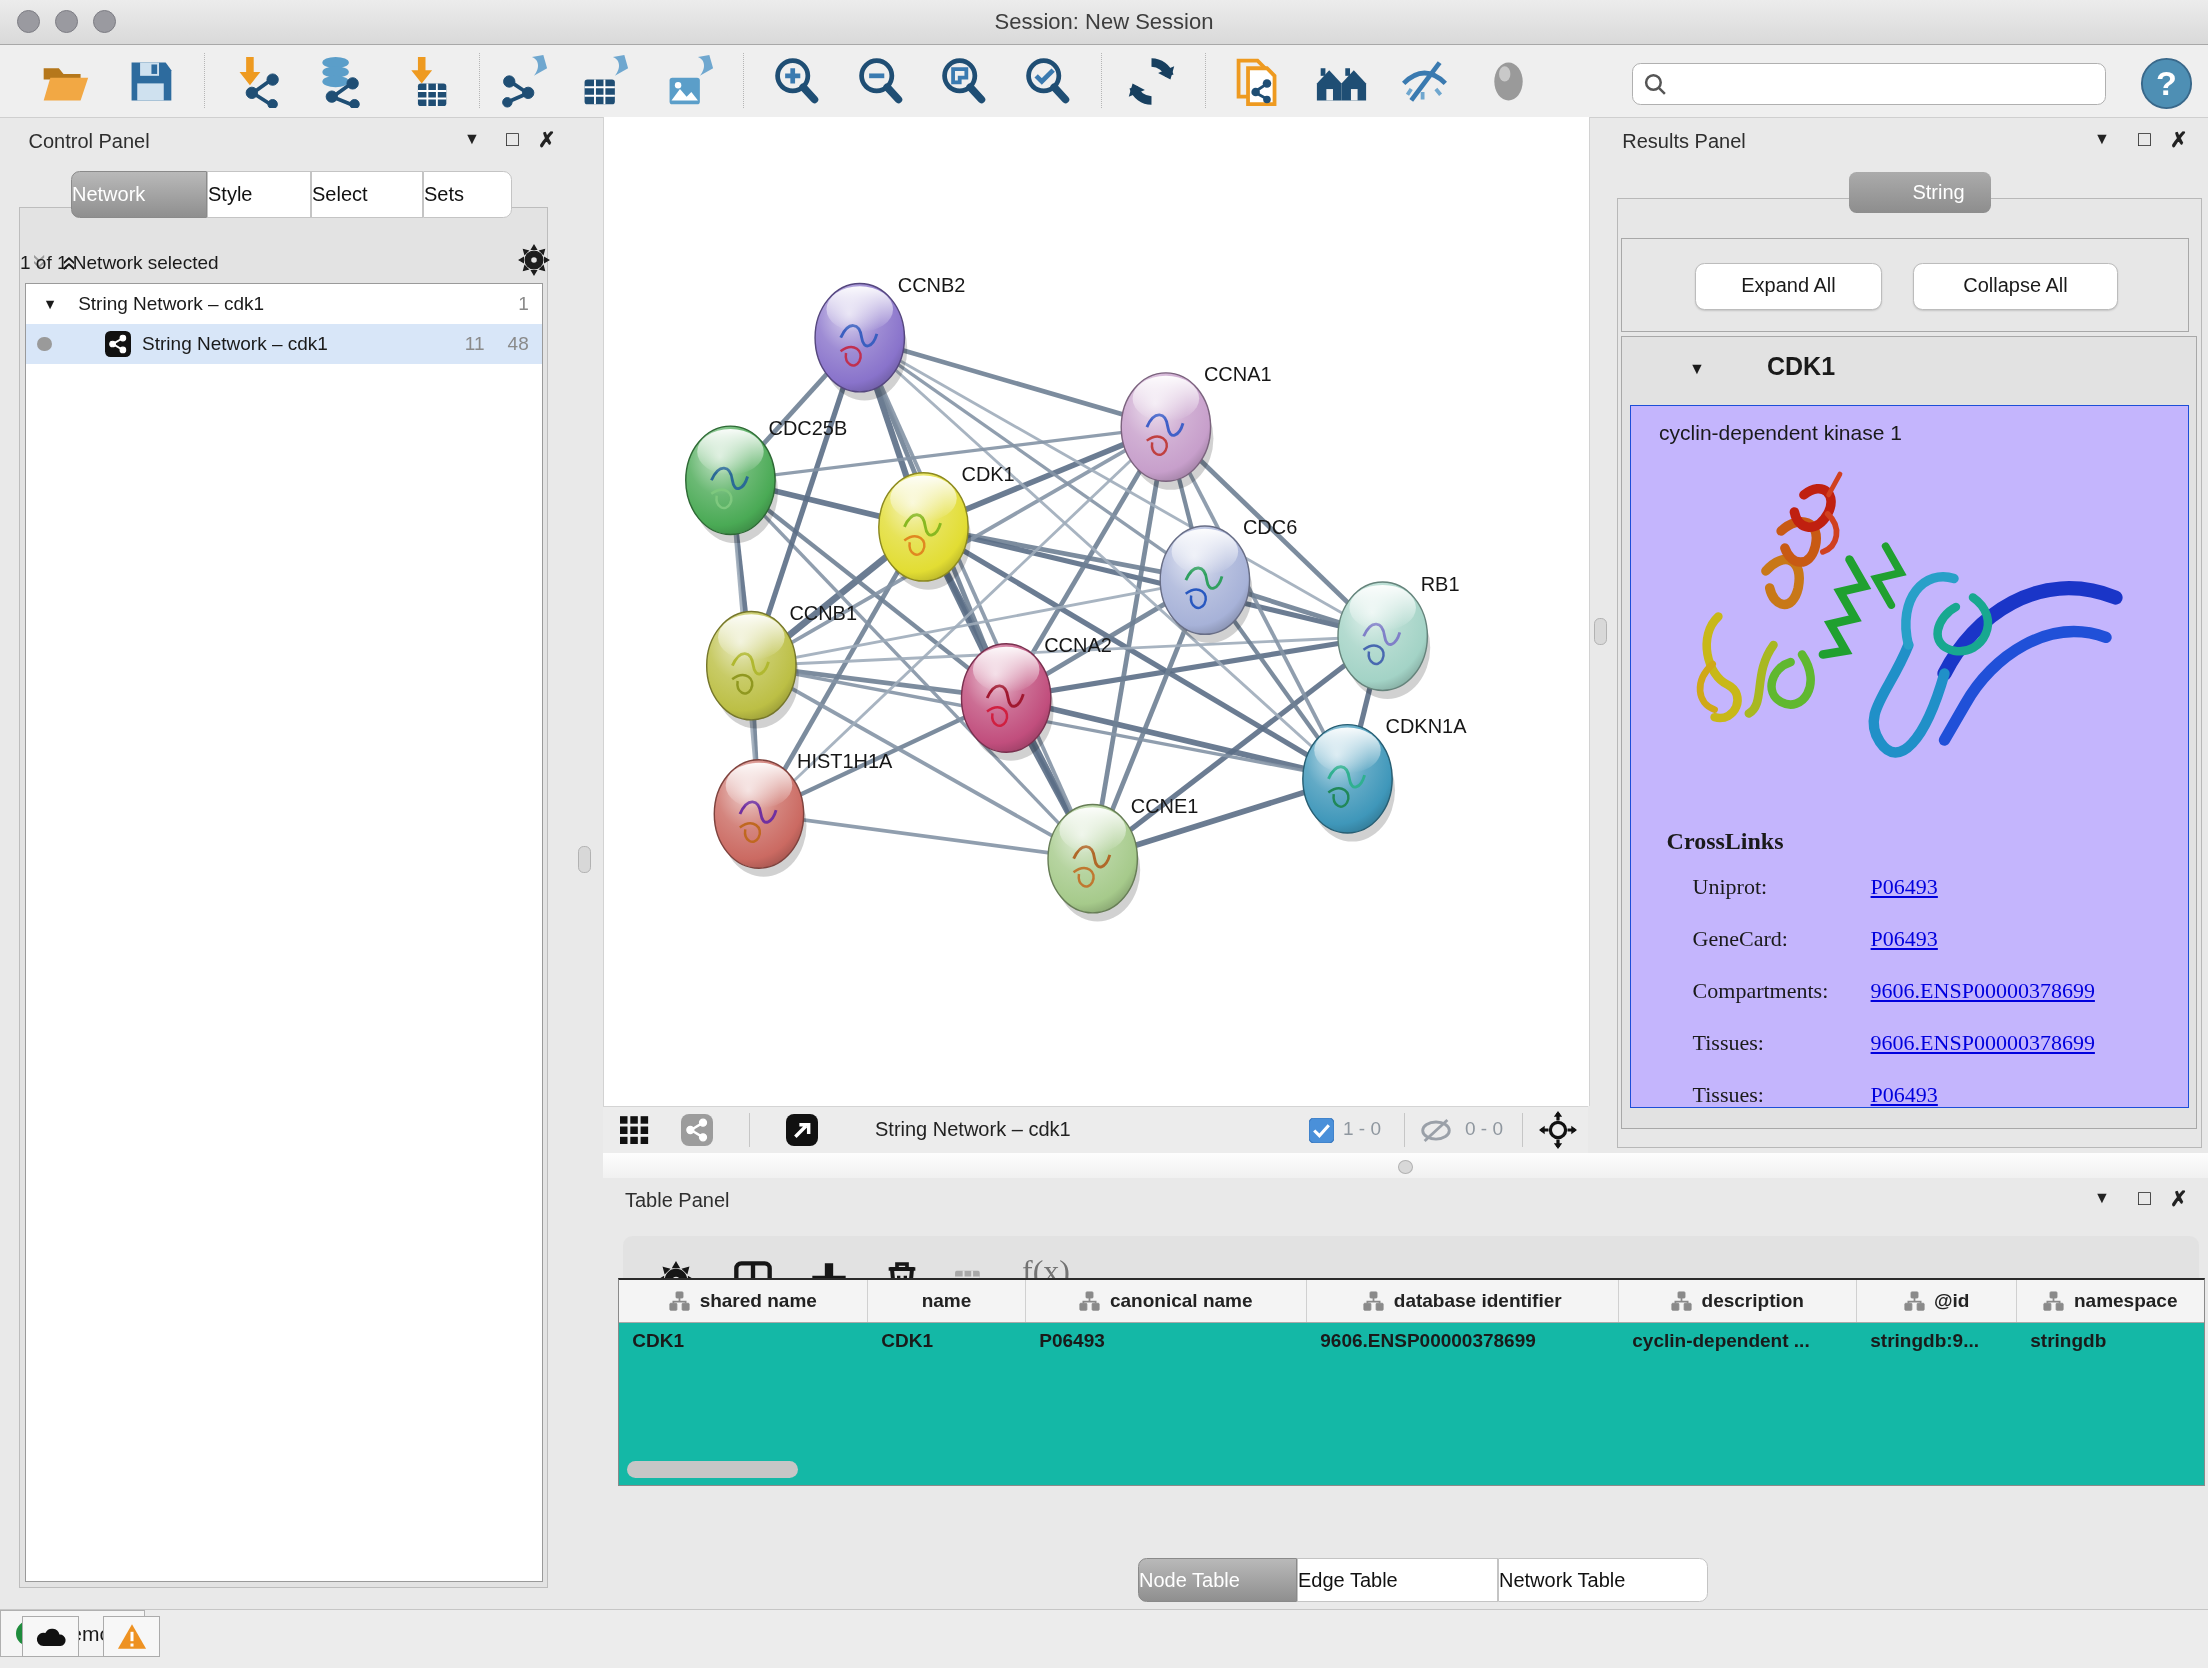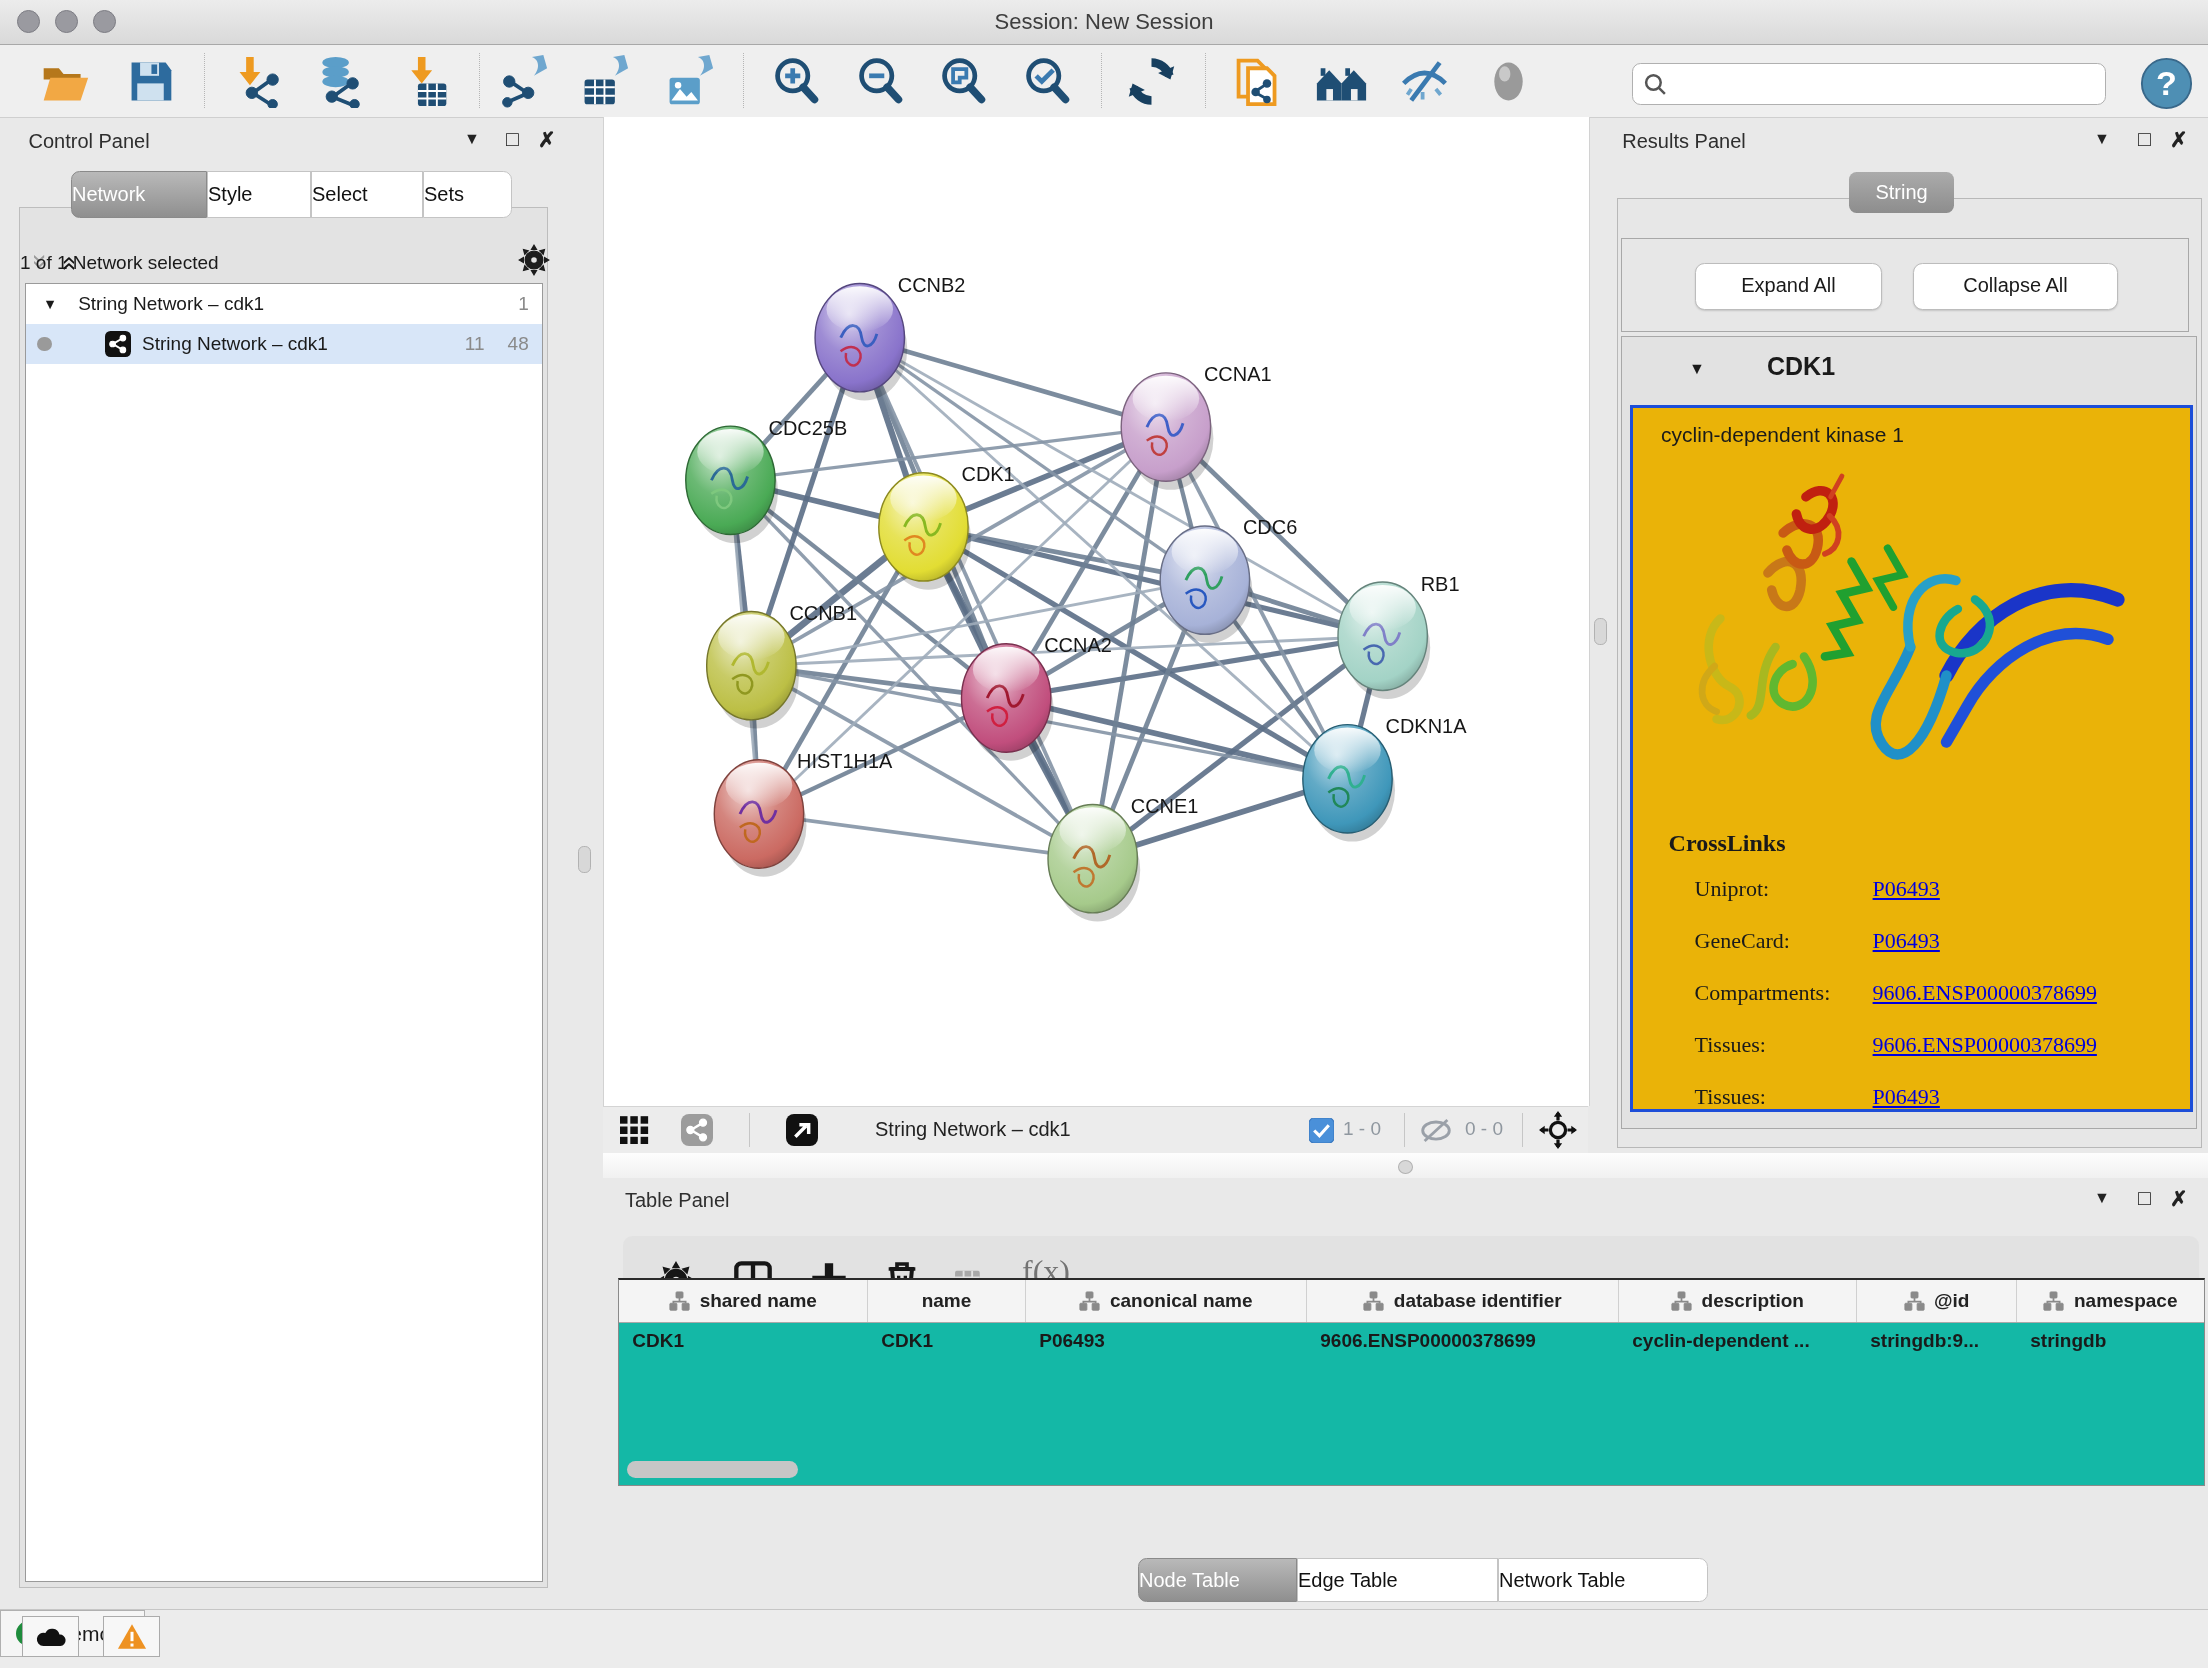--- a/index.html
+++ b/index.html
@@ -37,26 +37,26 @@
   #canvas{left:603px;top:117px;width:985px;height:989px;background:#fff;
     border-left:1px solid #d2d2d2;border-right:1px solid #d2d2d2;}
   #net-toolbar{left:603px;top:1106px;width:985px;height:46px;background:#ececec;
     border-top:1px solid #d4d4d4;border-bottom:1px solid #cfcfcf;}
   .ntsep{top:5.7px;width:0;height:34px;border-left:1px solid #c6c6c6;}
   #hstrip{left:603px;top:1153px;width:1605px;height:25px;background:linear-gradient(#fdfdfd,#f1f1f1);}
   .grip{background:#d8d8d8;border:1px solid #b2b2b2;border-radius:5.7px;}
   
   #rp-outer{left:1617px;top:198px;width:583px;height:948px;background:#e7e7e7;border:1px solid #b8b8b8;}
   #rp-tab{left:1849px;top:172px;width:105px;height:41px;line-height:41px;text-align:center;
-    background:linear-gradient(#ababab,#8d8d8d);color:#fff;border-radius:7.6px;font-size:20px;z-index:3;}
+    background:linear-gradient(#ababab,#8d8d8d);color:#fff;border-radius:7.6px;font-size:20px;z-index:3;padding-left:37px;}
   #rp-btnbox{left:1621px;top:238px;width:566px;height:92px;border:1px solid #a8a8a8;background:#e7e7e7;}
   .rp-btn{top:24px;height:45px;background:#fff;border:1px solid #bcbcbc;border-radius:9.5px;
     font-size:20px;text-align:center;line-height:43px;cursor:pointer;box-shadow:0 1px 1.9px rgba(0,0,0,.15);}
   #rp-main{left:1621px;top:336px;width:574px;height:791px;border:1px solid #a8a8a8;background:#e2e2e2;}
-  #rp-inner{left:7.6px;top:68px;width:557px;height:701px;background:#eab308;border:3px solid #1d4ed8;}
+  #rp-inner{left:7.6px;top:68px;width:557px;height:701px;background:#c4b5fd;border:1px solid #1d4ed8;}
   .serif{font-family:"Liberation Serif",serif;}
   .xl-row{display:flex;height:52px;align-items:center;font-size:22px;}
   .xl-label{width:178px;padding-left:62px;}
   .xl-link{color:#0000dd;text-decoration:underline;cursor:pointer;}
   
   #tp-toolbar{left:623px;top:1236px;width:1576px;height:88px;background:#e2e2e2;border-radius:9.5px;}
   #tp-table{left:618px;top:1278px;width:1585px;height:205px;background:#14b8a6;
     border:1px solid #8a8a8a;border-top:2.9px solid #2a2a2a;overflow:hidden;font-weight:bold;}
   #tp-head{display:flex;height:42px;background:#f4f4f4;border-bottom:1px solid #a9a9a9;}
   .th{display:flex;align-items:center;justify-content:center;gap:9.5px;font-size:19px;color:#222;

